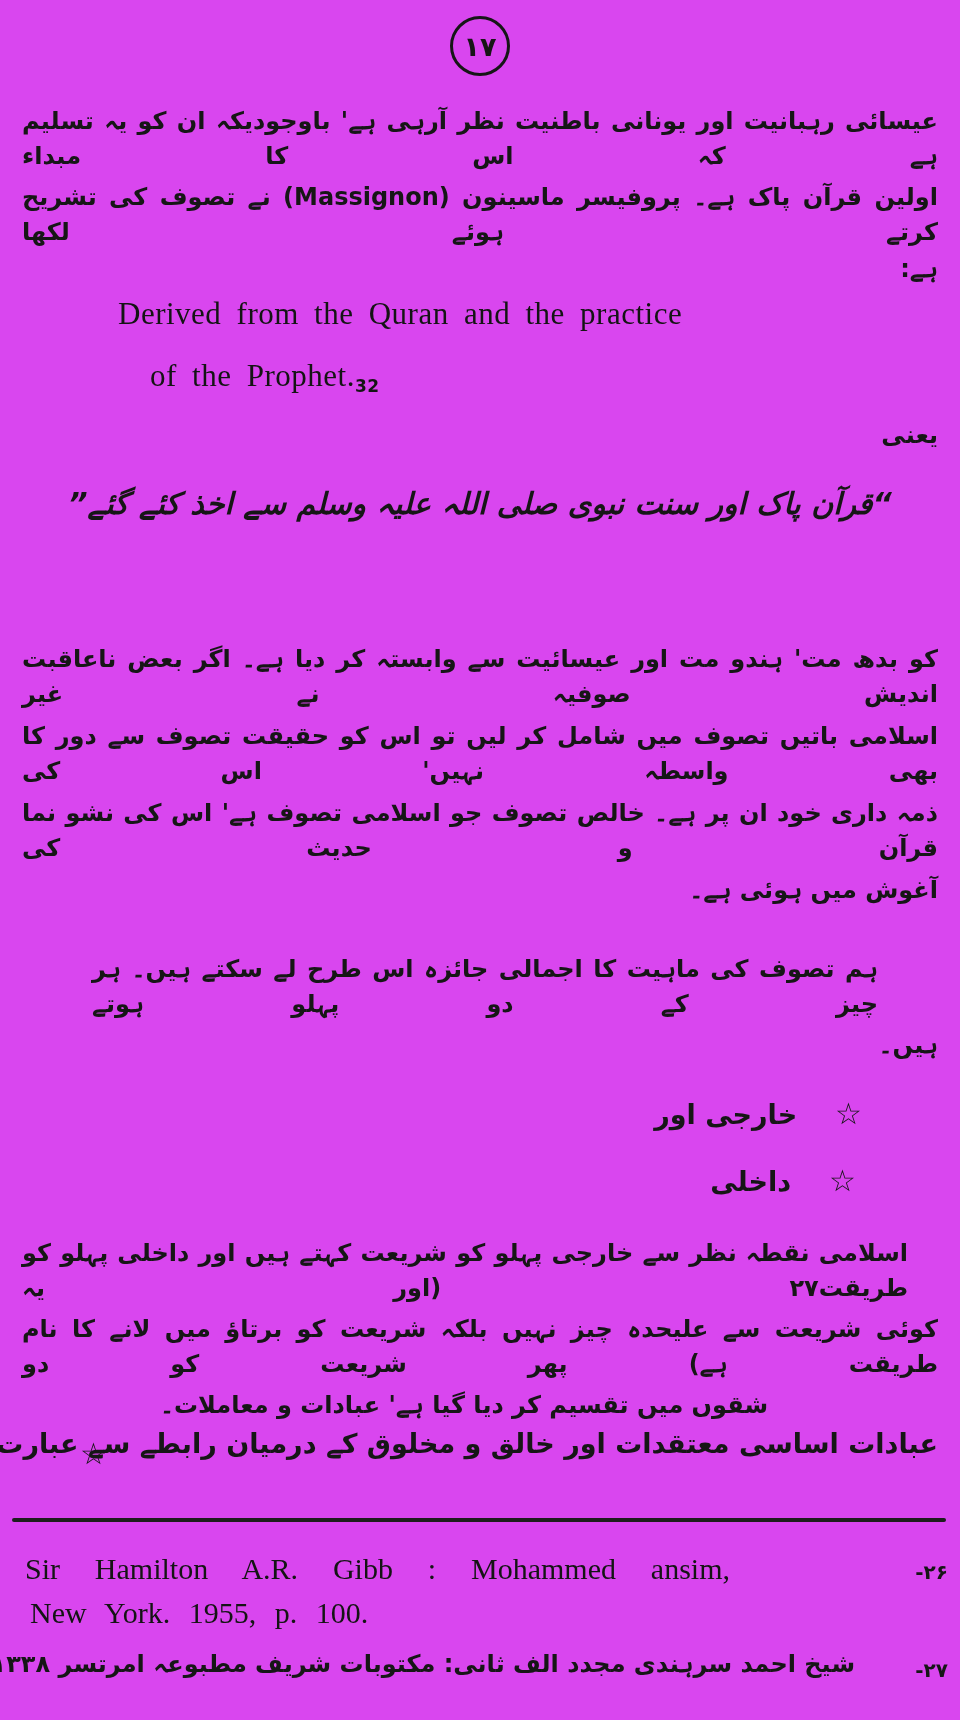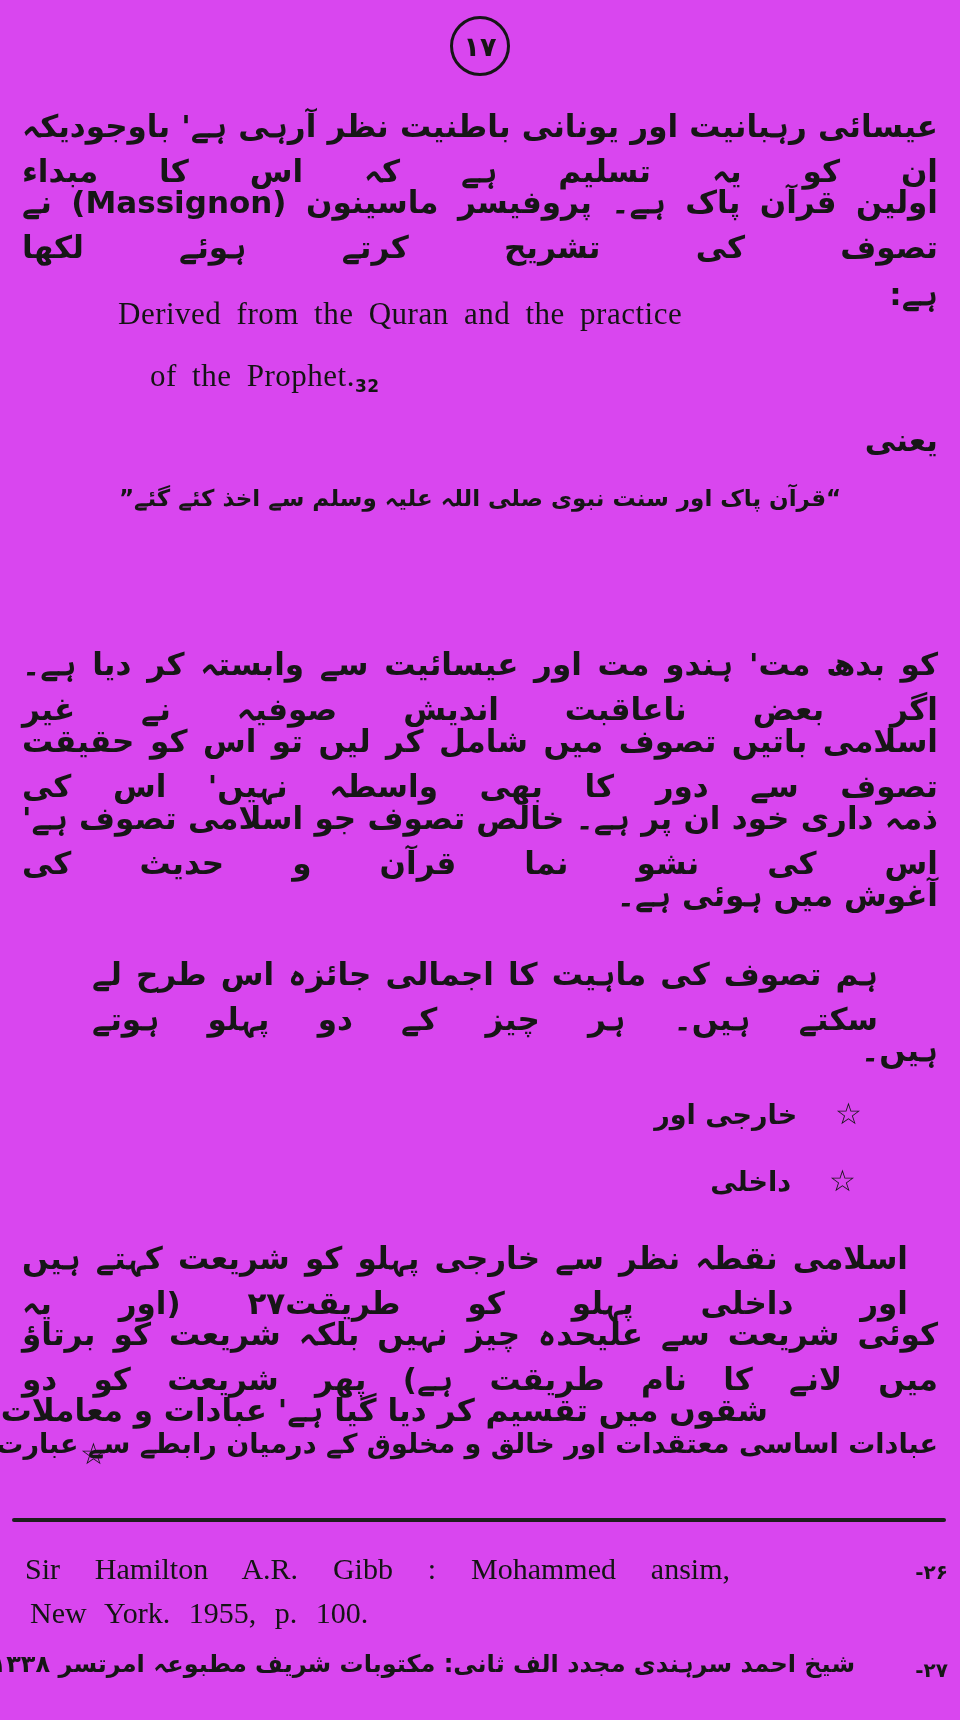--- a/index.html
+++ b/index.html
@@ -15,21 +15,21 @@
   
   .pageno{
     position:absolute;top:16px;left:50%;transform:translateX(-50%);
     width:54px;height:54px;border:3px solid #161616;border-radius:50%;
     display:flex;align-items:center;justify-content:center;
     font-size:27px;font-weight:700;direction:rtl;
   }
   
   .row{position:absolute;left:22px;right:22px;}
   .u{
-    direction:rtl;font-weight:700;font-size:31px;line-height:1.45;
+    direction:rtl;font-weight:700;font-size:24px;line-height:1.45;
     white-space:nowrap;text-align:right;
   }
   .uj{ 
     white-space:normal;text-align:justify;text-align-last:justify;
   }
   .ucenter{white-space:normal;text-align:center;text-align-last:center;}
   .eng{
     direction:ltr;font-family:"Liberation Serif",serif;
     font-size:31px;color:#141414;white-space:nowrap;
   }
@@ -75,30 +75,30 @@
 <body>
 
 <div class="page">
 
   <div class="pageno">
     <span>۱۷</span>
   </div>
 
   <div class="row u uj" style="top:104px;">عیسائی رہبانیت اور یونانی باطنیت نظر آرہی ہے' باوجودیکہ ان کو یہ تسلیم ہے کہ اس کا مبداء</div>
   <div class="row u uj" style="top:180px;">اولین قرآن پاک ہے۔ پروفیسر ماسینون (Massignon) نے تصوف کی تشریح کرتے ہوئے لکھا</div>
-  <div class="row u" style="top:252px;margin-top:20px;">ہے:</div>
+  <div class="row u" style="top:252px;">ہے:</div>
 
   <div class="eng eq" style="position:absolute;left:118px;top:296px;">Derived from the Quran and the practice</div>
   <div class="eng eq" style="position:absolute;left:150px;top:358px;">
     <span>of the Prophet.</span><span class="fn-mark">32</span>
   </div>
 
   <div class="row u" style="top:418px;">یعنی</div>
 
-  <div class="row u ucenter" style="top:482px;font-size:23px;">“قرآن پاک اور سنت نبوی صلی اللہ علیہ وسلم سے اخذ کئے گئے”</div>
+  <div class="row u ucenter" style="top:482px;font-size:30px;font-style:italic;">“قرآن پاک اور سنت نبوی صلی اللہ علیہ وسلم سے اخذ کئے گئے”</div>
 
   <div class="row u uj" style="top:642px;">کو بدھ مت' ہندو مت اور عیسائیت سے وابستہ کر دیا ہے۔ اگر بعض ناعاقبت اندیش صوفیہ نے غیر</div>
   <div class="row u uj" style="top:719px;">اسلامی باتیں تصوف میں شامل کر لیں تو اس کو حقیقت تصوف سے دور کا بھی واسطہ نہیں' اس کی</div>
   <div class="row u uj" style="top:796px;">ذمہ داری خود ان پر ہے۔ خالص تصوف جو اسلامی تصوف ہے' اس کی نشو نما قرآن و حدیث کی</div>
   <div class="row u uj" style="top:952px;padding-right:60px;padding-left:70px;">ہم تصوف کی ماہیت کا اجمالی جائزہ اس طرح لے سکتے ہیں۔ ہر چیز کے دو پہلو ہوتے</div>
 
   <div class="row u" style="top:873px;">آغوش میں ہوئی ہے۔</div>
   <div class="row u" style="top:1028px;">ہیں۔</div>
 
   <div class="bullet" style="right:98px;top:1096px;">

